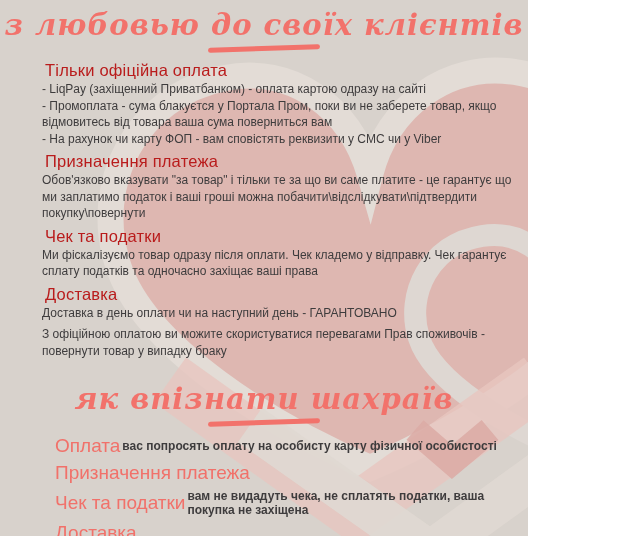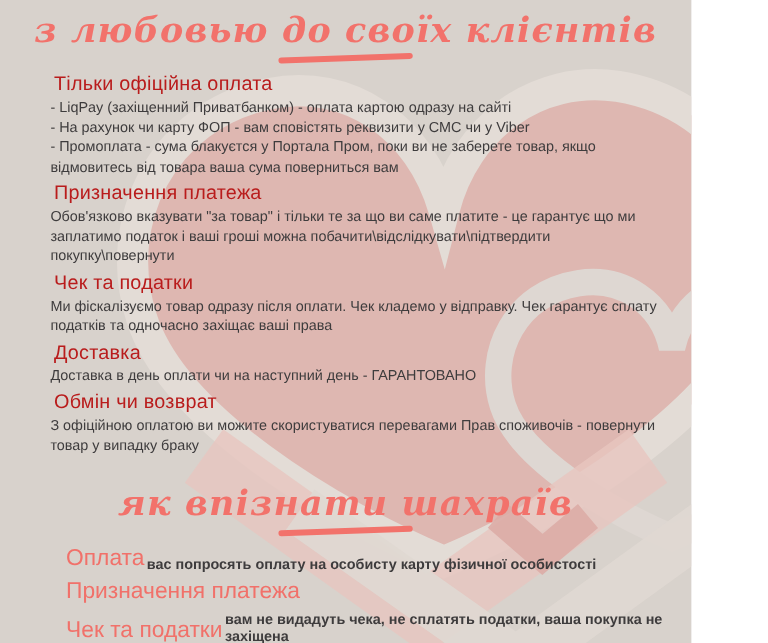--- a/index.html
+++ b/index.html
@@ -1,17 +1,17 @@
 <!DOCTYPE html>
 <html><head>
 <meta charset="utf-8">
 <style>
   html,body{margin:0;padding:0;}
   .page{
-    position:relative;width:576px;height:536px;overflow:hidden;
+    position:relative;width:528px;height:536px;overflow:hidden;
     background:#D8D2CC;
     font-family:"Liberation Sans",sans-serif;
   }
   .bg{position:absolute;inset:0;}
   .content{position:absolute;inset:0;}
   .script-title{
     font-family:"DejaVu Serif",serif;font-style:italic;font-weight:bold;
     font-size:29px;line-height:36px;color:#F2726B;text-align:center;
     letter-spacing:1px;margin:0;
   }
@@ -25,21 +25,21 @@
   .sec h3{
     margin:0 0 1px 45px;font-size:16.5px;font-weight:normal;
     color:#b91c1c;letter-spacing:.2px;
   }
   .sec p{
     margin:0 14px 0 42px;font-size:12px;font-weight:normal;
     color:#3E3C3D;line-height:16.5px;
   }
   .title-bottom{margin-top:22px;}
   .scam-list{margin-top:10px;}
-  .scam-row{display:flex;align-items:flex-end;margin:0 0 5px 55px;}
+  .scam-row{display:flex;align-items:center;margin:0 0 5px 55px;}
   .scam-row .h{font-size:19px;font-weight:normal;color:#F1716A;white-space:nowrap;}
   .scam-row .t{font-size:12px;font-weight:bold;color:#3E3C3D;margin-left:2px;line-height:14px;}
 </style>
 </head>
 <body>
 
 <div class="page">
 
   <svg class="bg" width="640" height="536" viewBox="0 0 640 536">
     <rect x="0" y="0" width="640" height="536" fill="#D8D2CC"></rect>
@@ -68,41 +68,40 @@
   <div class="content">
 
     <h1 class="script-title title-top">з любовью до своїх клієнтів</h1>
     <div class="stroke"></div>
 
     <div class="sections">
 
       <div class="sec">
         <h3>Тільки офіційна оплата</h3>
         <p>- LiqPay (захіщенний Приватбанком) - оплата картою одразу на сайті</p>
+        <p>- Промоплата - сума блакуєтся у Портала Пром, поки ви не заберете товар, якщо відмовитесь від товара ваша сума поверниться вам</p>
         <p>- На рахунок чи карту ФОП -  вам сповістять реквизити у СМС чи  у Viber</p>
-        <p>- Промоплата - сума блакуєтся у Портала Пром, поки ви не заберете товар, якщо відмовитесь від товара ваша сума поверниться вам</p>
       </div>
 
       <div class="sec">
         <h3>Призначення платежа</h3>
         <p>Обов'язково вказувати "за товар" і тільки те за що ви саме платите - це гарантує що ми заплатимо податок і ваші гроші можна побачити\відслідкувати\підтвердити покупку\повернути</p>
       </div>
 
       <div class="sec">
         <h3>Чек та податки</h3>
         <p>Ми фіскалізуємо товар одразу після оплати. Чек кладемо у відправку. Чек гарантує сплату податків та одночасно захіщає ваші права</p>
       </div>
 
       <div class="sec">
         <h3>Доставка</h3>
         <p>Доставка в день оплати чи на наступний день - ГАРАНТОВАНО</p>
       </div>
 
       <div class="sec">
-        <h3>Обмін чи возврат</h3>
         <p>З офіційною оплатою ви можите скористуватися перевагами Прав споживочів - повернути товар у випадку браку</p>
       </div>
 
     </div>
 
     <h1 class="script-title title-bottom">як впізнати шахраїв</h1>
     <div class="stroke"></div>
 
     <div class="scam-list">
 

